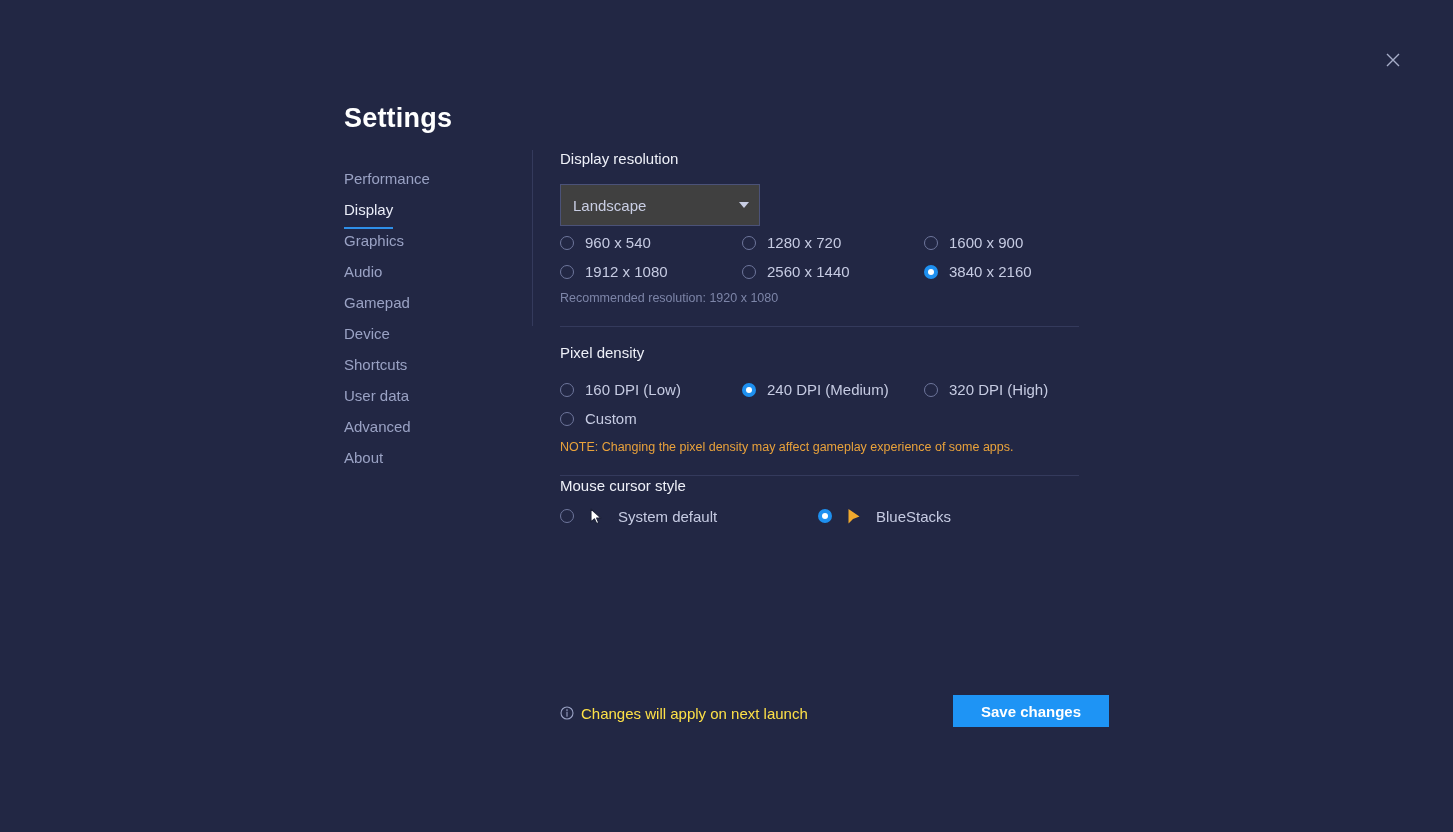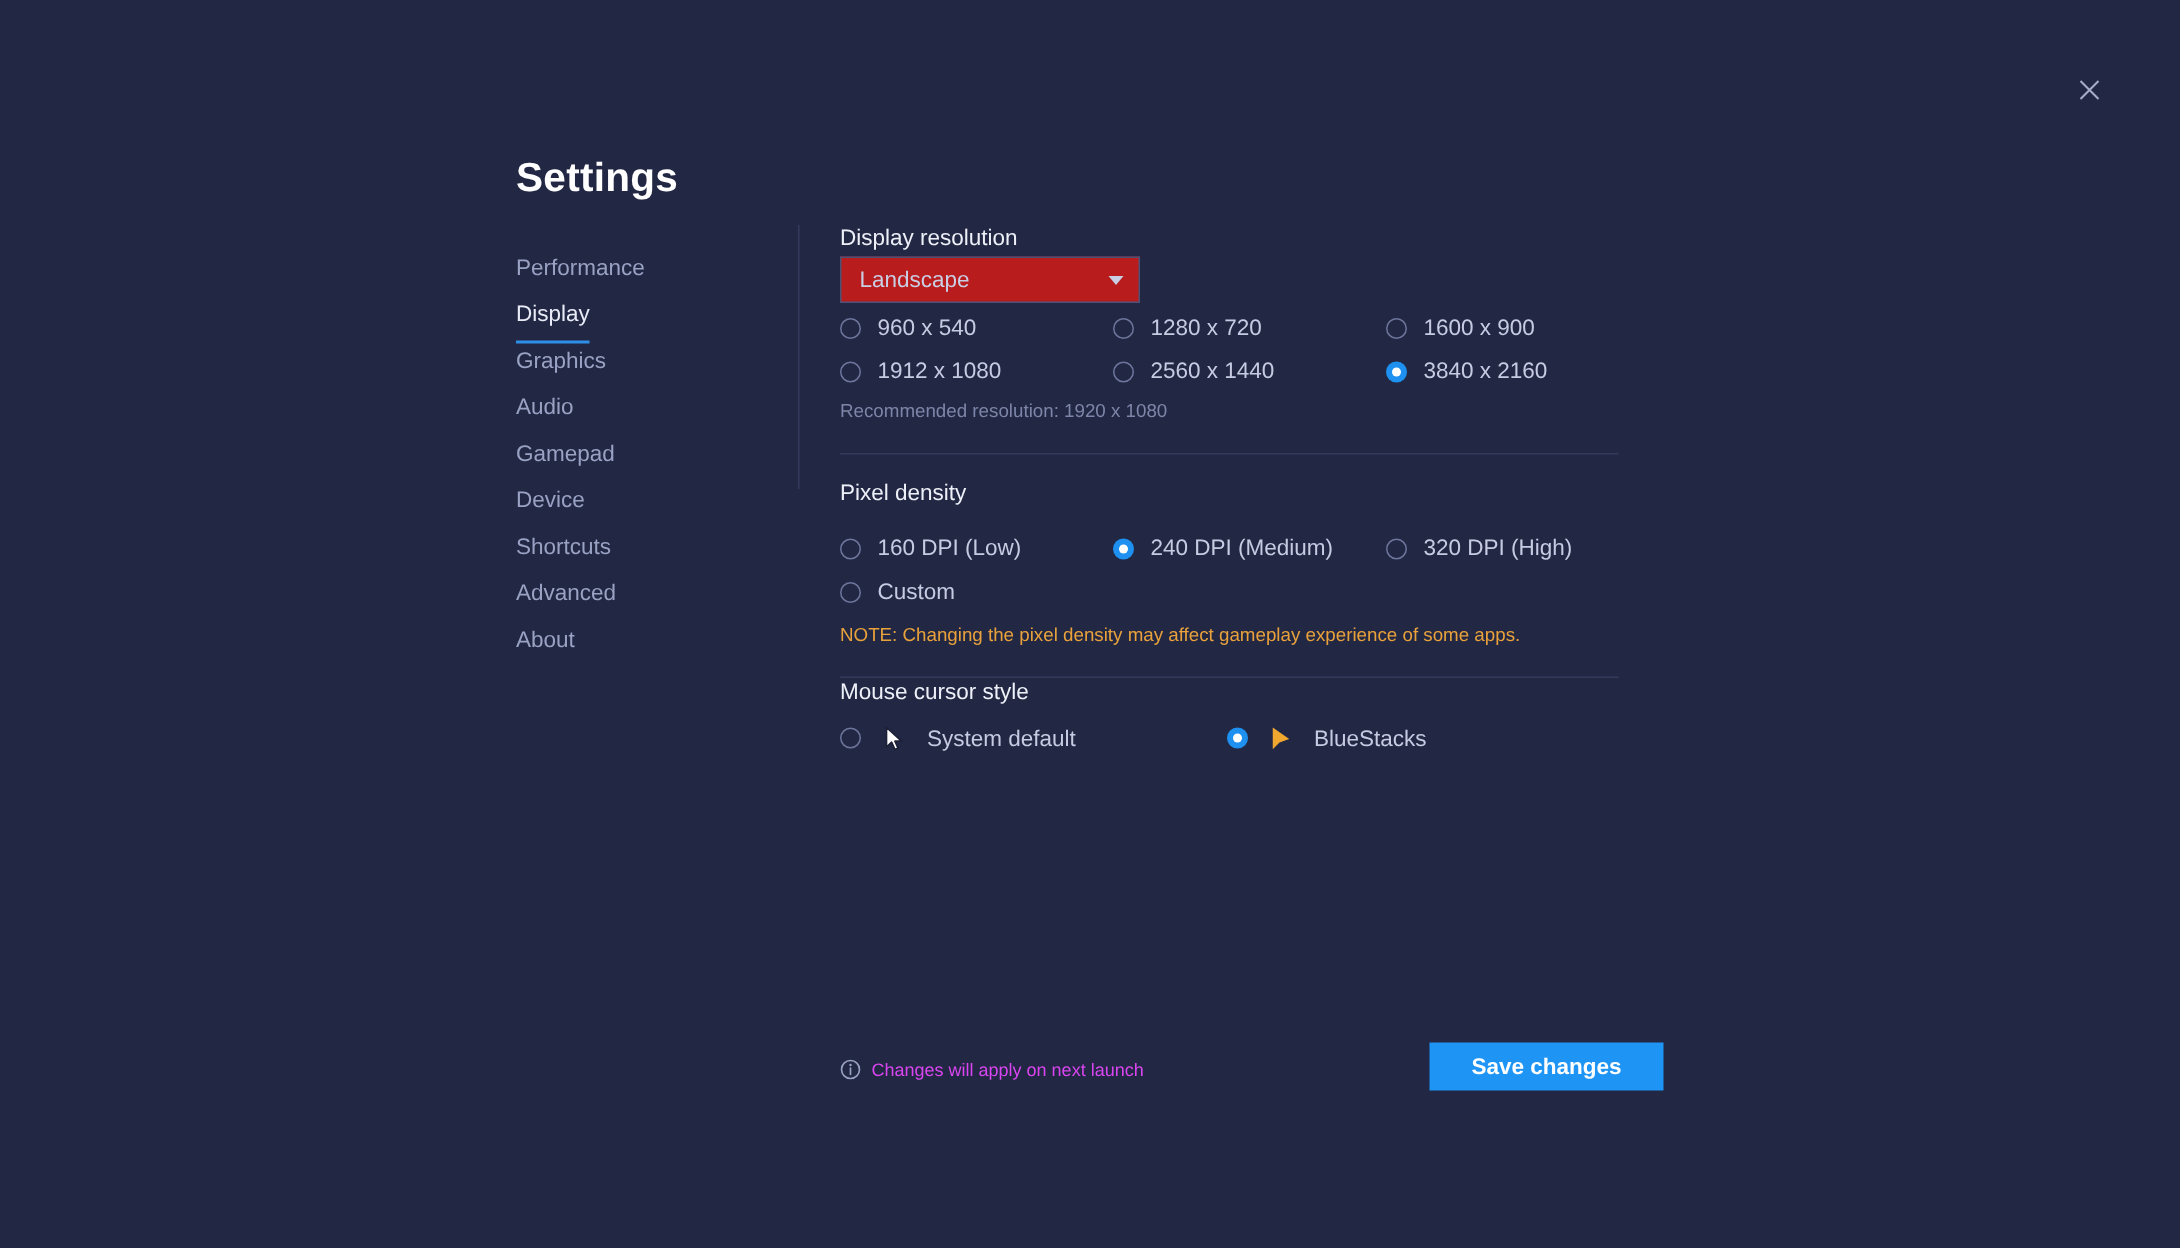--- a/index.html
+++ b/index.html
@@ -90,26 +90,26 @@
     font-weight: normal;
   }
   .h-divider {
     width: 519px;
     height: 1px;
     background: #343a5c;
   }
 
   
   #resolution-dropdown {
-    margin-top: 4px;
+    margin-top: 17px;
     width: 200px;
-    height: 31px;
+    height: 42px;
     box-sizing: border-box;
     border: 1px solid #4b5278;
-    background: #b91c1c;
+    background: #404040;
     display: flex;
     align-items: center;
     padding: 0 10px 0 12px;
     cursor: pointer;
     position: relative;
   }
   #resolution-dropdown .dd-value {
     font-size: 15px;
     color: #c9cee4;
     flex: 1;
@@ -201,22 +201,22 @@
     left: 560px;
     top: 695px;
     width: 549px;
     height: 36px;
     display: flex;
     align-items: center;
   }
   #footer-note {
     display: flex;
     align-items: center;
-    font-size: 12px;
-    color: #d946ef;
+    font-size: 15px;
+    color: #fde047;
   }
   #info-icon { margin-right: 7px; display: flex; }
   #save-btn {
     position: absolute;
     right: 0;
     top: 0;
     background: #1e94f5;
     color: #ffffff;
     border: none;
     font-family: "Liberation Sans", sans-serif;
@@ -241,20 +241,21 @@
 <div id="page-title">Settings</div>
 
 <nav id="sidebar">
   <div class="nav-item"><span class="nav-label">Performance</span></div>
   <div class="nav-item active"><span class="nav-label">Display</span></div>
   <div class="nav-item"><span class="nav-label">Graphics</span></div>
   <div class="nav-item"><span class="nav-label">Audio</span></div>
   <div class="nav-item"><span class="nav-label">Gamepad</span></div>
   <div class="nav-item"><span class="nav-label">Device</span></div>
   <div class="nav-item"><span class="nav-label">Shortcuts</span></div>
+  <div class="nav-item"><span class="nav-label">User data</span></div>
   <div class="nav-item"><span class="nav-label">Advanced</span></div>
   <div class="nav-item"><span class="nav-label">About</span></div>
 </nav>
 
 <div id="v-divider"></div>
 
 <main id="content">
 
   <section>
     <h2 class="section-title">Display resolution</h2>

